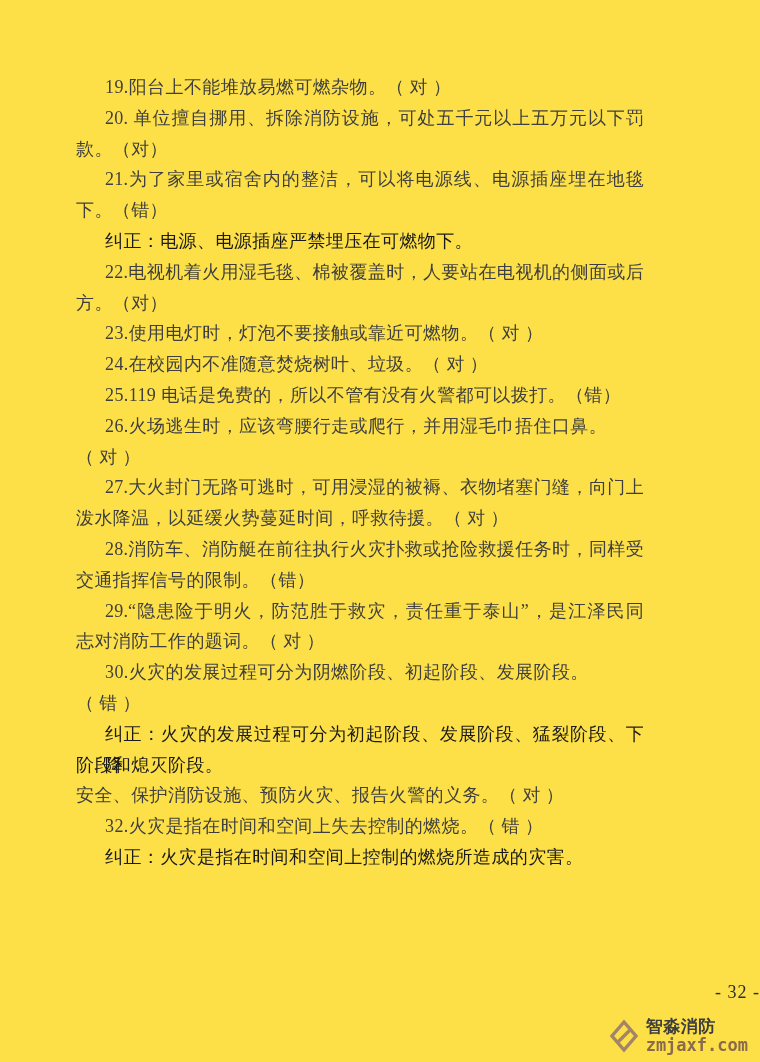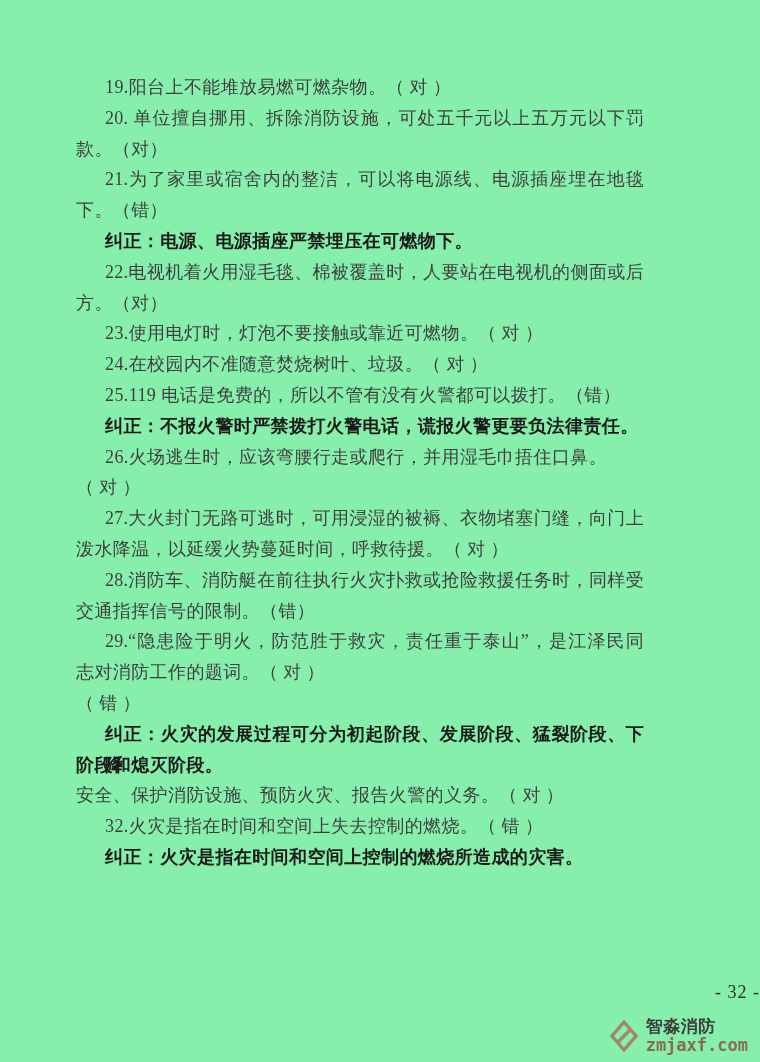--- a/index.html
+++ b/index.html
@@ -4,21 +4,21 @@
 <style>
   html, body {
     margin: 0;
     padding: 0;
     background: #ffffff;
   }
   .page {
     position: relative;
     width: 760px;
     height: 1062px;
-    background: #86efac;
+    background: #fde047;
     overflow: hidden;
     font-family: "Liberation Serif", "DejaVu Serif", serif;
   }
   .content {
     position: absolute;
     left: 76px;
     top: 72px;
     width: 568px;
   }
   .line {
@@ -33,21 +33,21 @@
   .line.first {
     padding-left: 29px;
   }
   .line.fill {
     white-space: normal;
     text-align: justify;
     text-align-last: justify;
     letter-spacing: 0.2px;
   }
   .item.bold .line {
-    font-weight: bold;
+    font-weight: normal;
     color: #1a1a1a;
   }
   .page-number {
     position: absolute;
     left: 0;
     top: 982px;
     width: 760px;
     text-align: right;
     font-size: 18px;
     color: #2e2e2e;
@@ -112,40 +112,38 @@
       </div>
       <div class="item">
         <div class="line first">23.使用电灯时，灯泡不要接触或靠近可燃物。（ 对 ）</div>
       </div>
       <div class="item">
         <div class="line first">24.在校园内不准随意焚烧树叶、垃圾。（ 对 ）</div>
       </div>
       <div class="item">
         <div class="line first">25.119 电话是免费的，所以不管有没有火警都可以拨打。（错）</div>
       </div>
-      <div class="item bold">
-        <div class="line first">纠正：不报火警时严禁拨打火警电话，谎报火警更要负法律责任。</div>
-      </div>
       <div class="item">
         <div class="line first">26.火场逃生时，应该弯腰行走或爬行，并用湿毛巾捂住口鼻。</div>
         <div class="line">（ 对 ）</div>
       </div>
       <div class="item">
         <div class="line first fill">27.大火封门无路可逃时，可用浸湿的被褥、衣物堵塞门缝，向门上</div>
         <div class="line">泼水降温，以延缓火势蔓延时间，呼救待援。（ 对 ）</div>
       </div>
       <div class="item">
         <div class="line first fill">28.消防车、消防艇在前往执行火灾扑救或抢险救援任务时，同样受</div>
         <div class="line">交通指挥信号的限制。（错）</div>
       </div>
       <div class="item">
         <div class="line first fill">29.“隐患险于明火，防范胜于救灾，责任重于泰山”，是江泽民同</div>
         <div class="line">志对消防工作的题词。（ 对 ）</div>
       </div>
       <div class="item">
+        <div class="line first">30.火灾的发展过程可分为阴燃阶段、初起阶段、发展阶段。</div>
         <div class="line">（ 错 ）</div>
       </div>
       <div class="item bold">
         <div class="line first fill">纠正：火灾的发展过程可分为初起阶段、发展阶段、猛裂阶段、下降</div>
         <div class="line">阶段和熄灭阶段。</div>
       </div>
       <div class="item">
         <div class="line">安全、保护消防设施、预防火灾、报告火警的义务。（ 对 ）</div>
       </div>
       <div class="item">

